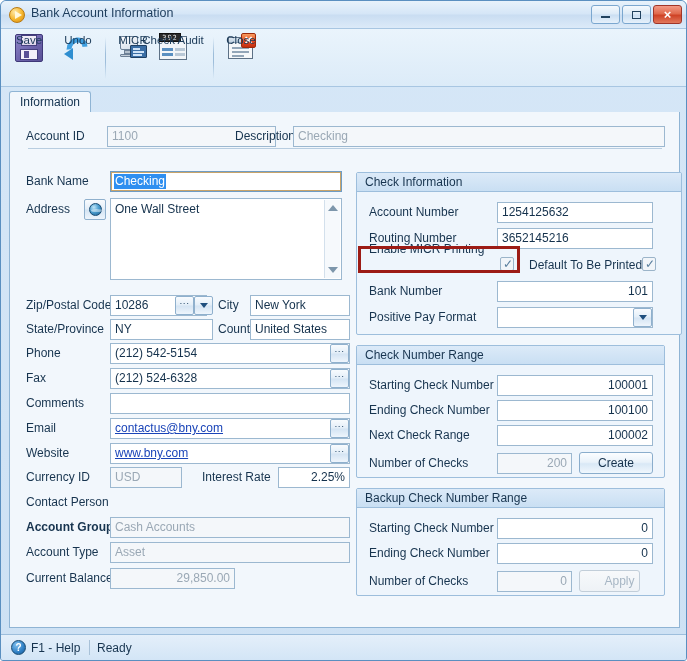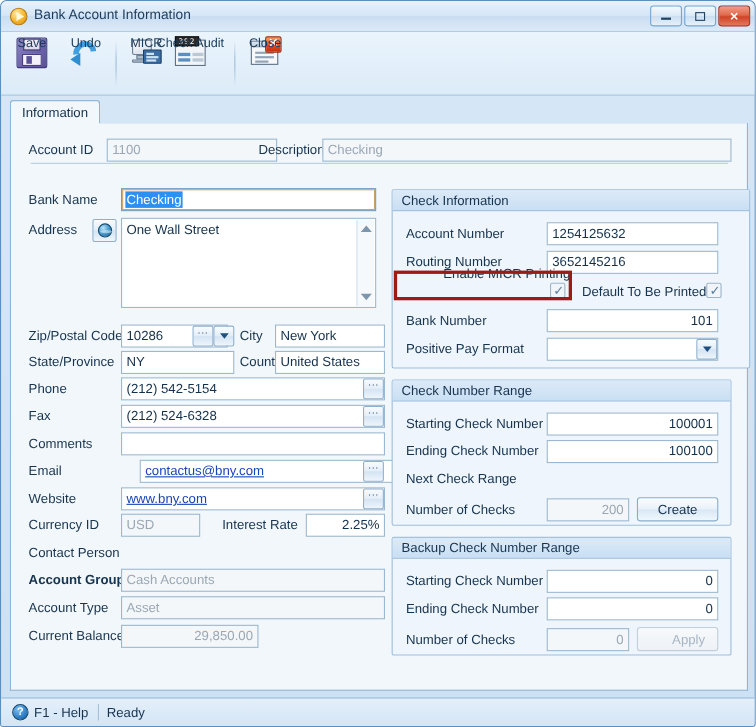--- a/index.html
+++ b/index.html
@@ -449,21 +449,21 @@
   </div>
 
   <div id="tabstrip">
     <div class="rest"></div>
     <div id="tab-information">Information</div>
   </div>
 
   <div id="page">
 
     <div class="lbl" style="left:16px; top:17px;">Account ID</div>
-    <div class="fld dis" style="left:87px; top:14px; width:155px;">1100</div>
+    <div class="fld dis" style="left:97px; top:14px; width:169px;">1100</div>
     <div class="lbl" style="left:225px; top:17px;">Description</div>
     <div class="fld dis" style="left:283px; top:14px; width:372px;">Checking</div>
     <div id="hr-top"></div>
 
     <div class="lbl" style="left:16px; top:62px;">Bank Name</div>
     <div id="bank-name-field" style="left:100px; top:59px;">
       <span id="bank-name-value">Checking</span>
     </div>
 
     <div class="lbl" style="left:16px; top:90px;">Address</div>
@@ -501,21 +501,21 @@
     <div class="btn-dots" style="left:320px; top:232px;">∙∙∙</div>
 
     <div class="lbl" style="left:16px; top:259px;">Fax</div>
     <div class="fld" style="left:100px; top:256px; width:240px;">(212) 524-6328</div>
     <div class="btn-dots" style="left:320px; top:257px;">∙∙∙</div>
 
     <div class="lbl" style="left:16px; top:284px;">Comments</div>
     <div class="fld" style="left:100px; top:281px; width:240px;"></div>
 
     <div class="lbl" style="left:16px; top:309px;">Email</div>
-    <div class="fld link" style="left:100px; top:306px; width:240px;margin-left:17px;">contactus@bny.com</div>
+    <div class="fld link" style="left:100px; top:306px; width:240px;">contactus@bny.com</div>
     <div class="btn-dots" style="left:320px; top:307px;">∙∙∙</div>
 
     <div class="lbl" style="left:16px; top:334px;">Website</div>
     <div class="fld link" style="left:100px; top:331px; width:240px;">www.bny.com</div>
     <div class="btn-dots" style="left:320px; top:332px;">∙∙∙</div>
 
     <div class="lbl" style="left:16px; top:358px;">Currency ID</div>
     <div class="fld dis" style="left:100px; top:355px; width:72px;">USD</div>
     <div class="lbl" style="left:192px; top:358px;">Interest Rate</div>
     <div class="fld num" style="left:268px; top:355px; width:72px;">2.25%</div>
@@ -533,21 +533,21 @@
 
     <div class="group" style="left:346px; top:60px; width:326px; height:163px;">
       <div class="ghdr">Check Information</div>
 
       <div class="lbl" style="left:12px; top:32px;">Account Number</div>
       <div class="fld" style="left:140px; top:29px; width:156px;">1254125632</div>
 
       <div class="lbl" style="left:12px; top:58px;">Routing Number</div>
       <div class="fld" style="left:140px; top:55px; width:156px;">3652145216</div>
 
-      <div class="lbl" style="left:12px; top:69px;margin-left:34px;">Enable MICR Printing</div>
+      <div class="lbl" style="left:12px; top:69px;">Enable MICR Printing</div>
       <div class="cbox" style="left:143px; top:84px;">
         <div class="tick">✓</div>
       </div>
       <div class="lbl" style="left:172px; top:85px;">Default To Be Printed</div>
       <div class="cbox" style="left:285px; top:84px;">
         <div class="tick">✓</div>
       </div>
 
       <div class="lbl" style="left:12px; top:111px;">Bank Number</div>
       <div class="fld num" style="left:140px; top:108px; width:156px;">101</div>
@@ -562,38 +562,39 @@
     <div class="group" style="left:346px; top:233px; width:309px; height:133px;">
       <div class="ghdr">Check Number Range</div>
 
       <div class="lbl" style="left:12px; top:32px;">Starting Check Number</div>
       <div class="fld num" style="left:140px; top:29px; width:156px;">100001</div>
 
       <div class="lbl" style="left:12px; top:57px;">Ending Check Number</div>
       <div class="fld num" style="left:140px; top:54px; width:156px;">100100</div>
 
       <div class="lbl" style="left:12px; top:82px;">Next Check Range</div>
+      <div class="fld num" style="left:140px; top:79px; width:156px;">100002</div>
 
       <div class="lbl" style="left:12px; top:110px;">Number of Checks</div>
       <div class="fld dis num" style="left:140px; top:107px; width:75px;">200</div>
       <div class="pbtn" style="left:222px; top:106px; width:74px;">Create</div>
     </div>
 
     <div class="group" style="left:346px; top:376px; width:309px; height:108px;">
       <div class="ghdr">Backup Check Number Range</div>
 
       <div class="lbl" style="left:12px; top:32px;">Starting Check Number</div>
       <div class="fld num" style="left:140px; top:29px; width:156px;">0</div>
 
       <div class="lbl" style="left:12px; top:57px;">Ending Check Number</div>
       <div class="fld num" style="left:140px; top:54px; width:156px;">0</div>
 
       <div class="lbl" style="left:12px; top:85px;">Number of Checks</div>
       <div class="fld dis num" style="left:140px; top:82px; width:75px;">0</div>
-      <div class="pbtn dis" style="left:222px; top:81px; width:74px;padding-left:20px;">Apply</div>
+      <div class="pbtn dis" style="left:222px; top:81px; width:61px;padding-left:20px;">Apply</div>
     </div>
 
   </div>
 
   <div id="micr-highlight"></div>
 
   <div id="statusbar">
     <div id="help-icon">?</div>
     <div id="status-help">F1 - Help</div>
     <div id="status-sep"></div>

